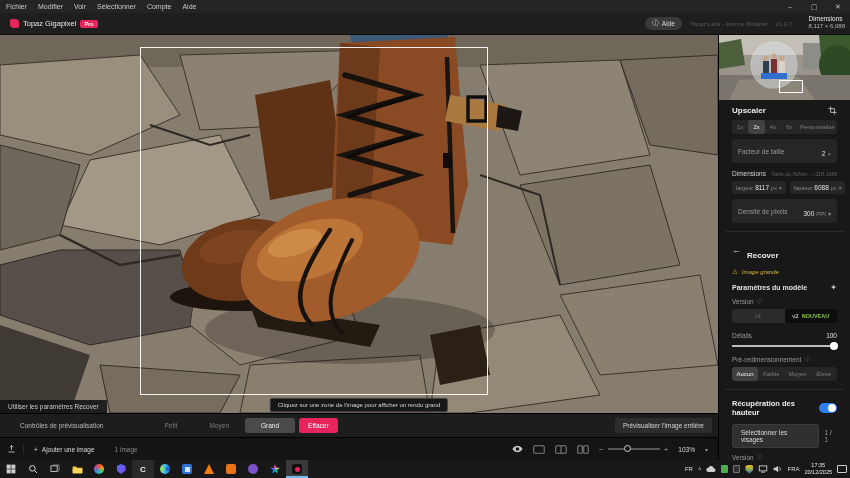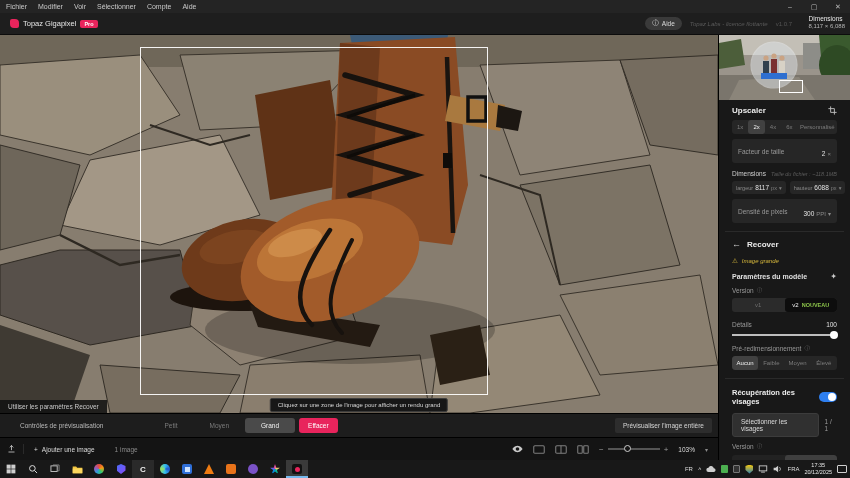--- a/index.html
+++ b/index.html
@@ -55,21 +55,21 @@
   .dims-head .t { font-size:6.5px; color:#cfcfcf; }
   .dims-head .fs { font-size:5.5px; color:#5c5c5c; font-style:italic; }
   .wh-row { display:flex; gap:4px; margin-top:4px; }
   .wh-cell { flex:1; background:#262626; border-radius:3px; padding:3px 4px; display:flex; align-items:center; gap:2px; }
   .wh-cell .lab { font-size:5.5px; color:#8a8a8a; }
   .wh-cell .val { font-size:6.5px; color:#e3e3e3; margin-left:auto; }
   .wh-cell .unit { font-size:5.5px; color:#7e7e7e; }
   .divider { height:1px; background:#040404; border-bottom:1px solid #2a2a2a; margin:8px -7px 0; }
   .recover-head { display:flex; align-items:center; gap:6px; padding:7px 0 2px; }
   .recover-head .back { font-size:9px; color:#cfcfcf; }
-  .recover-head .t { font-size:8px; font-weight:bold; color:#ececec; }
+  .recover-head .t { font-size:8px; font-weight:bold; color:#ececec;margin-top:12px; }
   .warning-row { display:flex; align-items:center; gap:4px; margin-top:6px; }
   .warning-row .w-ic { font-size:6.5px; color:#d8b93c; }
   .warning-row .w-tx { font-size:6px; color:#d8b93c; font-style:italic; }
   .model-row { display:flex; align-items:center; justify-content:space-between; margin-top:7px; }
   .model-row .t { font-size:7px; font-weight:bold; color:#e0e0e0; }
   .model-row .sp { font-size:8px; color:#cfcfcf; }
   .mini-label { display:flex; align-items:center; gap:3px; margin-top:6px; }
   .mini-label .t { font-size:6.5px; color:#9a9a9a; }
   .mini-label .i { font-size:5.5px; color:#666; }
   .vseg { display:flex; background:#2b2b2b; border-radius:3px; overflow:hidden; margin-top:4px; }
@@ -325,21 +325,21 @@
         <span class="i">ⓘ</span>
       </div>
       <div class="seg" style="margin-top:4px">
         <span class="opt sel">Aucun</span>
         <span class="opt">Faible</span>
         <span class="opt">Moyen</span>
         <span class="opt">Élevé</span>
       </div>
       <div class="divider"></div>
       <div class="faces-title-row">
-        <span class="t">Récupération des visages</span>
+        <span class="t">Récupération des hauteur</span>
         <span class="toggle">
             <span class="tk"></span>
           </span>
       </div>
       <div class="faces-btn-row">
         <span class="faces-btn">Sélectionner les visages</span>
         <span class="faces-count">1 / 1</span>
       </div>
       <div class="mini-label">
         <span class="t">Version</span>

